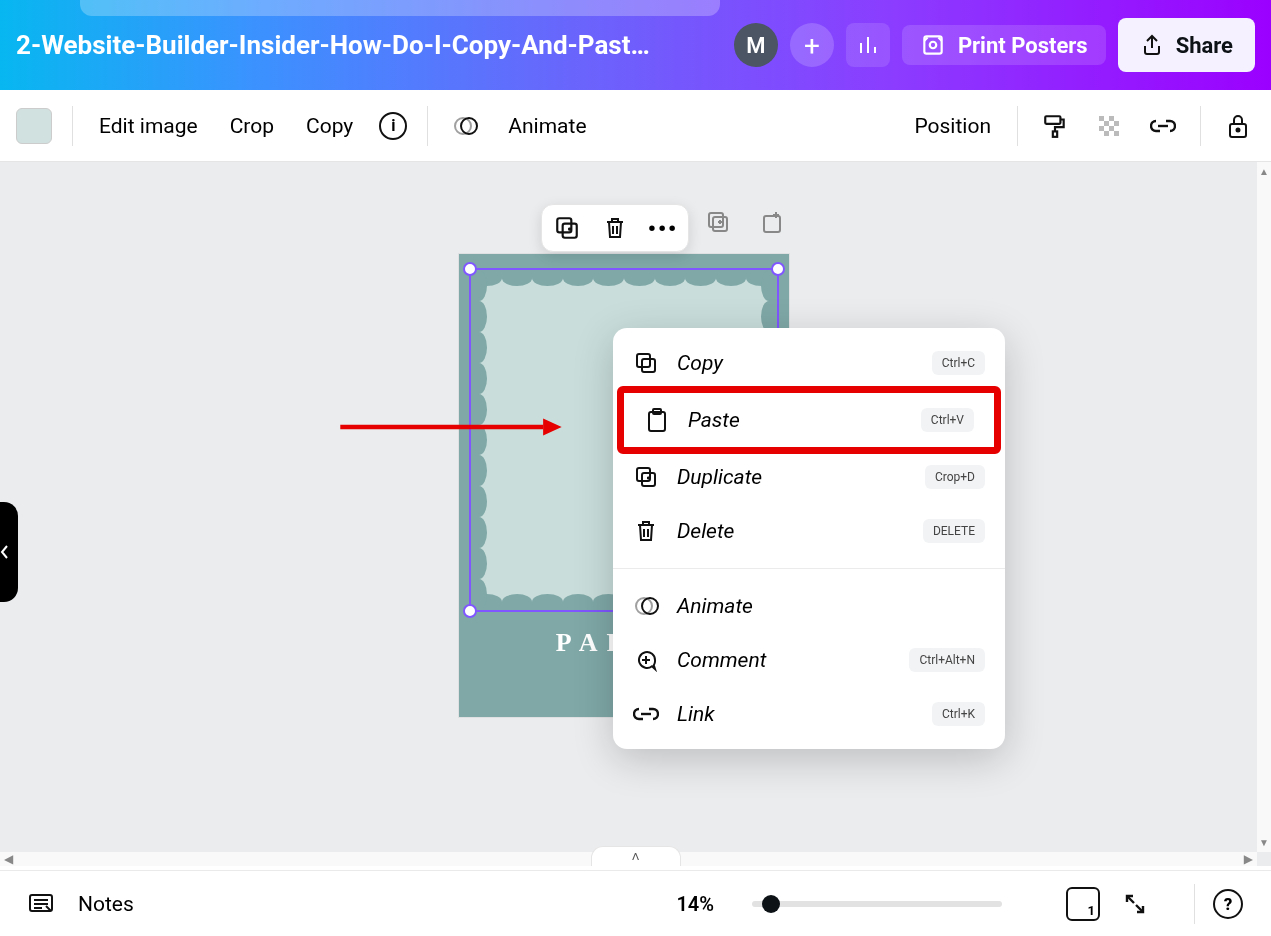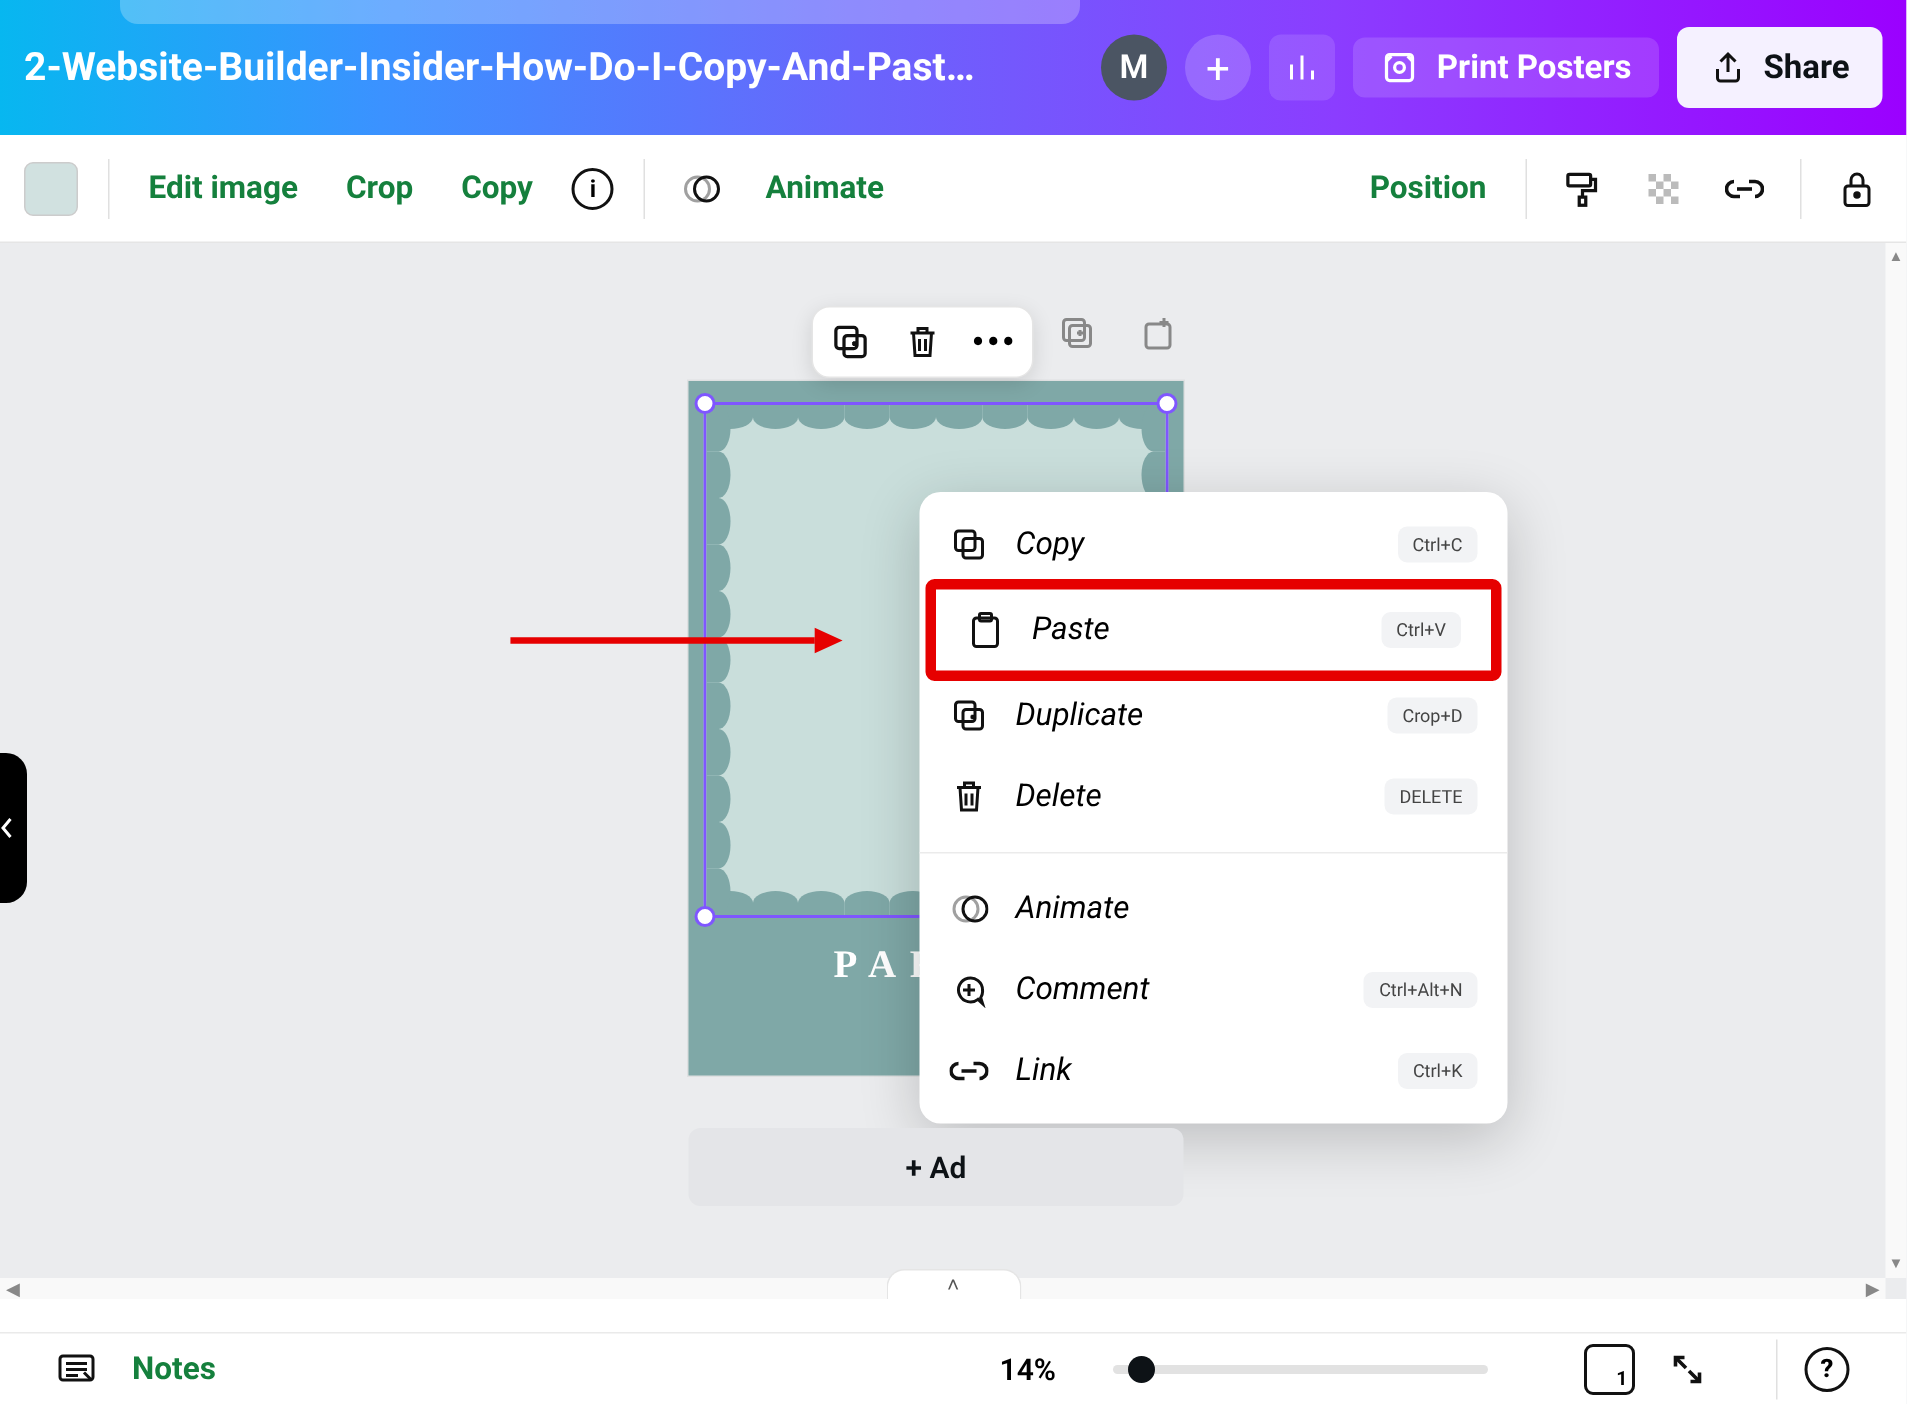--- a/index.html
+++ b/index.html
@@ -73,21 +73,21 @@
   background: #fff;
   border-bottom: 1px solid #e5e5e5;
   display: flex; align-items: center;
   padding: 0 16px; gap: 20px; font-size: 21px;
 }
 .swatch {
   width: 36px; height: 36px;
   background: #d1e1e0; border: 1px solid #ccc; border-radius: 6px;
 }
 .divider { width: 1px; height: 40px; background: #e0e0e0; }
-.tool-btn { color: #15803d; font-weight: 700; cursor: pointer; padding: 4px 6px; }
+.tool-btn { color: #000000; font-weight: 400; cursor: pointer; padding: 4px 6px; }
 .info-circle {
   width: 28px; height: 28px; border: 2px solid #111; border-radius: 50%;
   display: flex; align-items: center; justify-content: center; font-size: 16px; font-weight: 700;
 }
 .tb-spacer { flex: 1; }
 .icon-slot { width: 34px; height: 30px; display:flex; align-items:center; justify-content:center; }
 
 .canvas-wrap {
   position: absolute;
   left: 0; top: 162px; right: 0; bottom: 70px;
@@ -210,23 +210,23 @@
 .bottom-scroll .fill { flex:1 }
 .right-scroll {
   position: absolute; right:0; top:162px; bottom:84px;
   width: 14px; background: #f9f9f9;
   display: flex; flex-direction: column; align-items:center; padding: 4px 0;
 }
 .right-scroll .arrw { font-size: 10px; color: #888; }
 .right-scroll .fill { flex:1 }
 
 .footer {
-  position: absolute; left:0; right:0; bottom:0; height:48px;
+  position: absolute; left:0; right:0; bottom:0; height:66px;
   border-top:1px solid #eaeaea; background:#fff;
-  display:flex; align-items:center; padding:0 38px; gap:18px;text-align:center;
+  display:flex; align-items:center; padding:0 28px; gap:18px;text-align:center;
 }
 .notes-icon { width:26px; height:26px; display:flex; align-items:center; justify-content:center; }
 .footer-spacer { flex:1 }
 .pct-txt { font-size:20px; font-weight:600; }
 .slider { display:flex; align-items:center; gap:14px; margin-left: 20px; }
 .slider-track { width:250px; height:6px; background:#e2e2e2; border-radius:4px; position:relative; }
 .slider-thumb { position:absolute; top:-6px; width:18px; height:18px; background:#0d1216; border-radius:50%; left:4%; }
 .page-chip {
   width:34px; height:34px; border:2px solid #111; border-radius:6px;
   display:flex; align-items:flex-end; justify-content:flex-end;
@@ -520,21 +520,20 @@
       </div>
       <span class="kbd">Ctrl+K</span>
     </div>
   </div>
 
   <svg class="arrow" width="310" height="28" viewBox="0 0 310 28">
     <line x1="0" y1="14" x2="284" y2="14" stroke="#e60000" stroke-width="6"></line>
     <polygon points="284,2 310,14 284,26" fill="#e60000"></polygon>
   </svg>
 
-  <div class="add-btn">+ Ad</div>
 </div>
 
 <div class="right-scroll">
   <span class="arrw">▲</span>
     <span class="fill"></span>
     <span class="arrw">▼</span>
 </div>
 <div class="bottom-scroll">
   <span class="arrw">◀</span>
     <span class="fill"></span>

